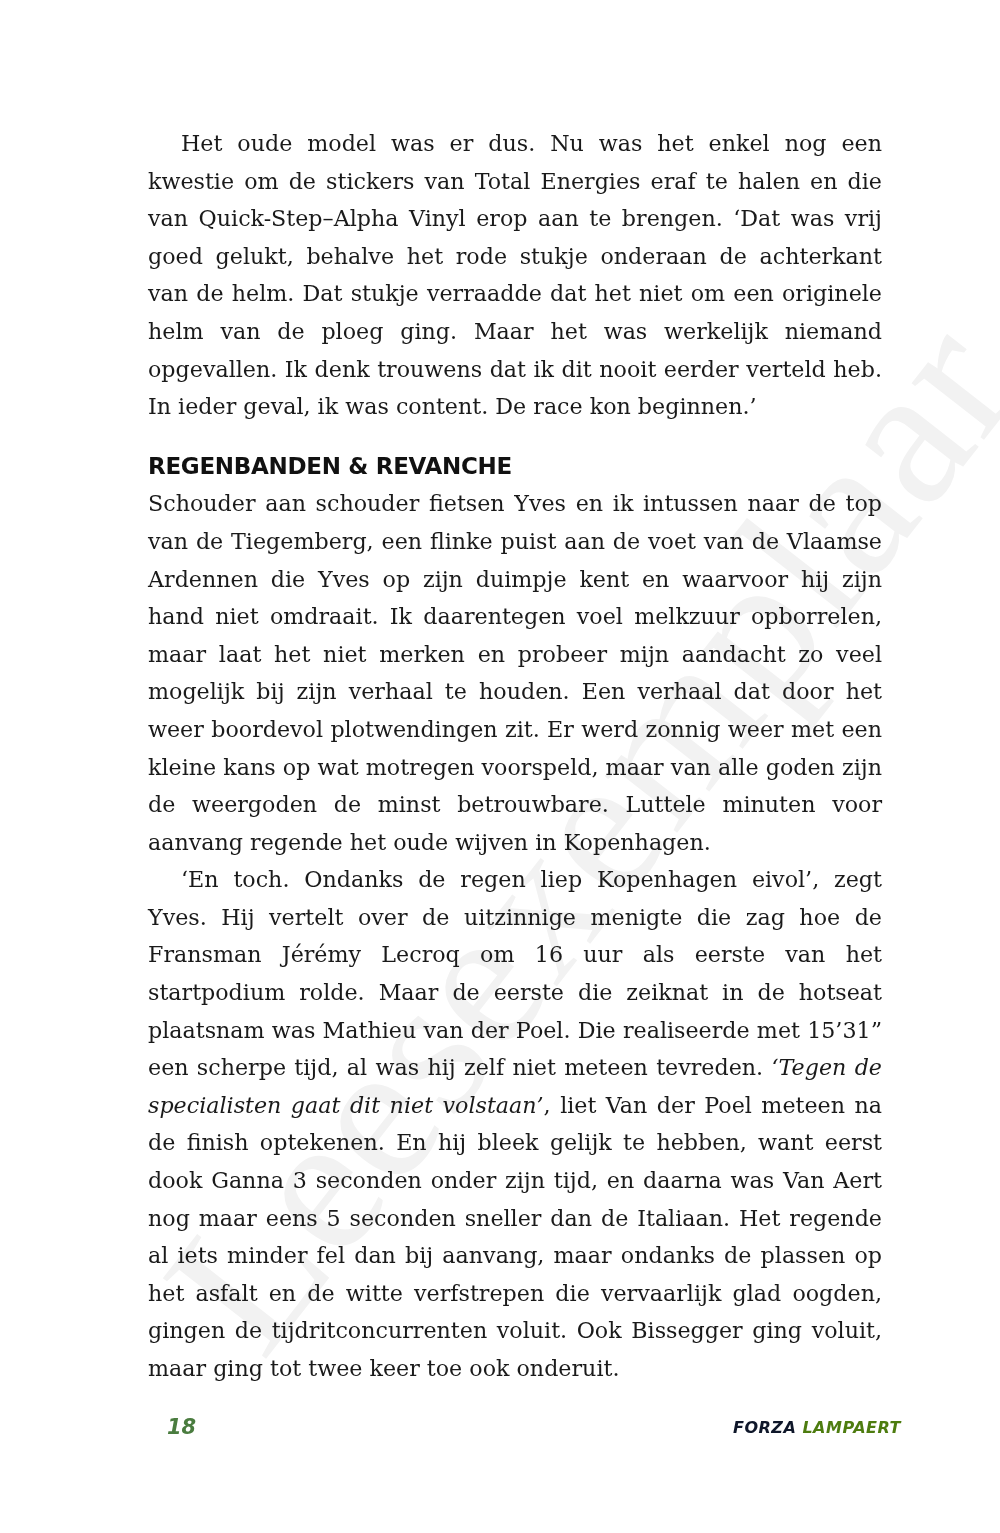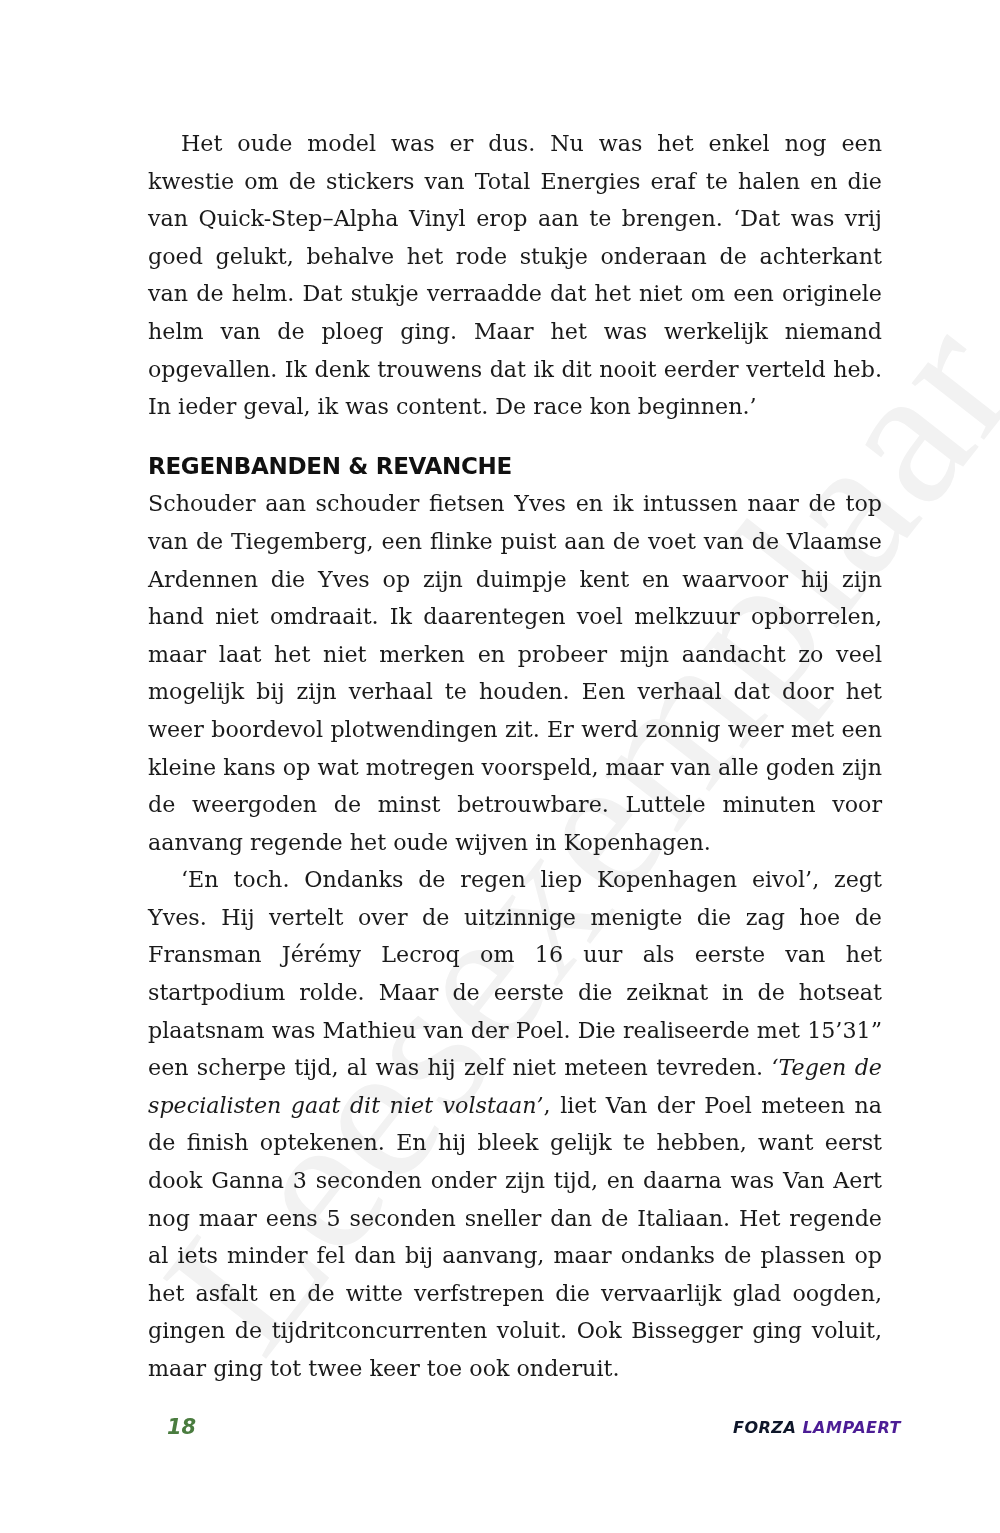--- a/index.html
+++ b/index.html
@@ -81,21 +81,21 @@
       position: absolute;
       right: 0;
       top: 3px;
       font-family: "DejaVu Sans", "Liberation Sans", sans-serif;
       font-weight: 900;
       font-style: italic;
       font-size: 16px;
       letter-spacing: 0.5px;
     }
     .running-title .green { color: #0f172a; }
-    .running-title .black { color: #4c1d95; }
+    .running-title .black { color: #4d7c0f; }
     em { font-style: italic; }
   </style>
 </head>
 <body>
 
 <div class="watermark">Leesexemplaar</div>
 
 <main class="page">
   <p class="para indent">Het oude model was er dus. Nu was het enkel nog een kwestie om de stickers van Total Energies eraf te halen en die van Quick-Step–Alpha Vinyl erop aan te brengen. ‘Dat was vrij goed gelukt, behalve het rode stukje onderaan de achterkant van de helm. Dat stukje verraadde dat het niet om een originele helm van de ploeg ging. Maar het was werkelijk niemand opgevallen. Ik denk trouwens dat ik dit nooit eerder verteld heb. In ieder geval, ik was content. De race kon beginnen.’</p>
 

